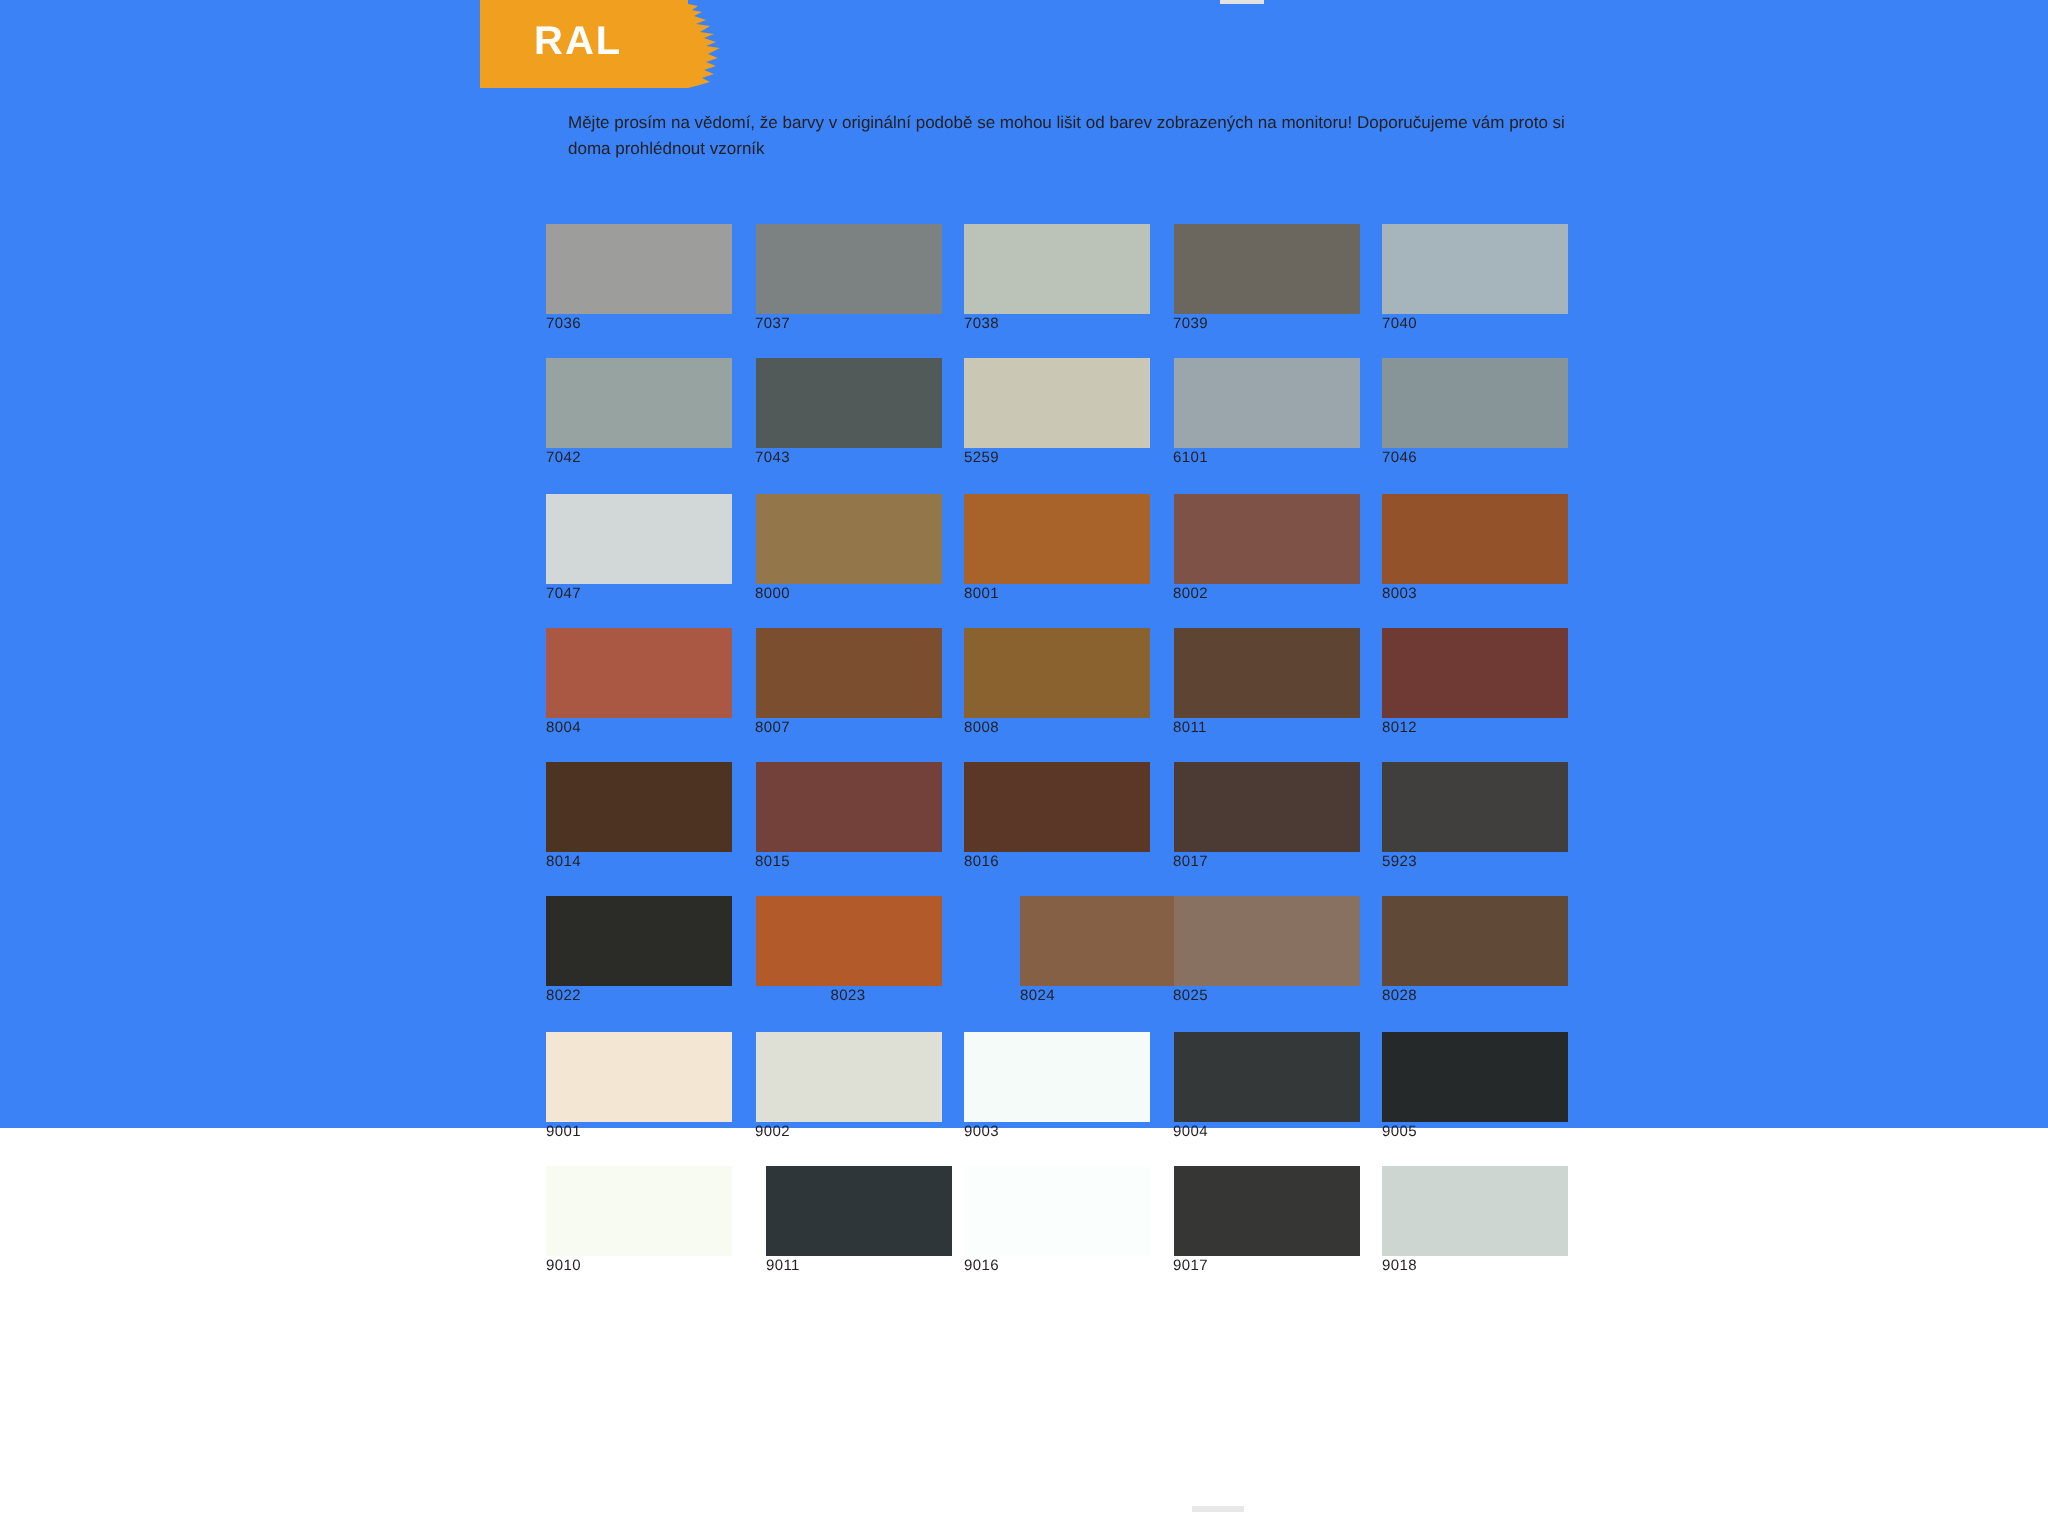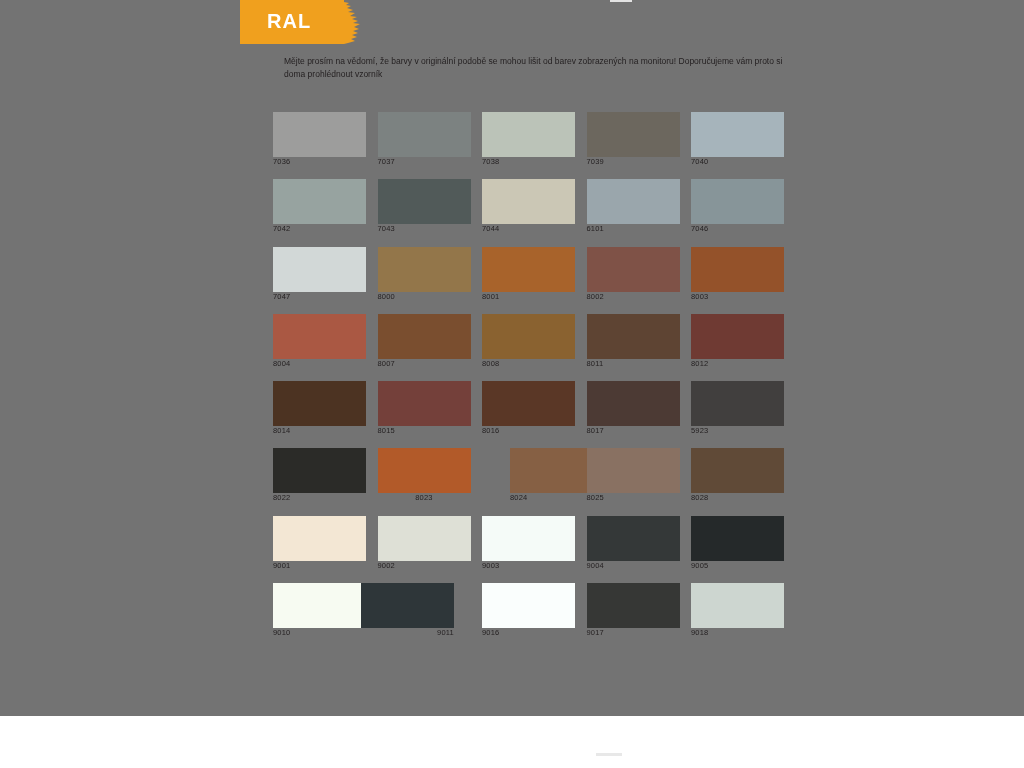--- a/index.html
+++ b/index.html
@@ -13,22 +13,22 @@
     font-family: "Liberation Sans", sans-serif;
     position: relative;
     overflow: hidden;
   }
 
   
   #page {
     position: absolute;
     left: 0; top: 0;
     width: 1024px;
-    height: 716px;
-    background: #737373;
+    height: 564px;
+    background: #3b82f6;
   }
 
   
   #banner {
     position: absolute;
     left: 240px;
     top: 0px;
     width: 122px;
     height: 44px;
   }
@@ -155,21 +155,21 @@
         <div class="swatch-cell" style="left: 0px;">
           <div class="swatch-chip" style="background: rgb(151, 163, 160);"></div>
           <div class="swatch-label">7042</div>
         </div>
         <div class="swatch-cell" style="left: 104.5px;">
           <div class="swatch-chip" style="background: rgb(81, 90, 89);"></div>
           <div class="swatch-label">7043</div>
         </div>
         <div class="swatch-cell" style="left: 209px;">
           <div class="swatch-chip" style="background: rgb(203, 199, 181);"></div>
-          <div class="swatch-label">7044</div>
+          <div class="swatch-label">5259</div>
         </div>
         <div class="swatch-cell" style="left: 313.5px;">
           <div class="swatch-chip" style="background: rgb(154, 166, 172);"></div>
           <div class="swatch-label">6101</div>
         </div>
         <div class="swatch-cell" style="left: 418px;">
           <div class="swatch-chip" style="background: rgb(135, 149, 153);"></div>
           <div class="swatch-label">7046</div>
         </div>
       </div>
@@ -281,21 +281,21 @@
         <div class="swatch-cell" style="left: 418px;">
           <div class="swatch-chip" style="background: rgb(37, 41, 42);"></div>
           <div class="swatch-label">9005</div>
         </div>
       </div>
       <div class="swatch-row">
         <div class="swatch-cell" style="left: 0px;">
           <div class="swatch-chip" style="background: rgb(247, 251, 242);"></div>
           <div class="swatch-label">9010</div>
         </div>
-        <div class="swatch-cell" style="left: 88px; text-align: right;">
+        <div class="swatch-cell" style="left: 110px;">
           <div class="swatch-chip" style="background: rgb(46, 54, 57);"></div>
           <div class="swatch-label">9011</div>
         </div>
         <div class="swatch-cell" style="left: 209px;">
           <div class="swatch-chip" style="background: rgb(250, 254, 253);"></div>
           <div class="swatch-label">9016</div>
         </div>
         <div class="swatch-cell" style="left: 313.5px;">
           <div class="swatch-chip" style="background: rgb(54, 55, 53);"></div>
           <div class="swatch-label">9017</div>

